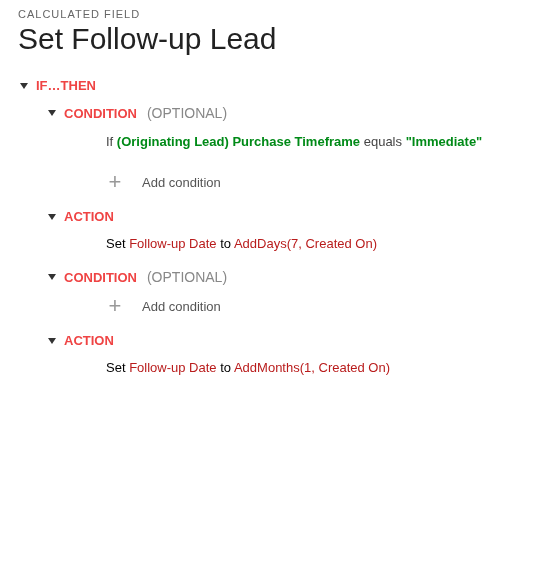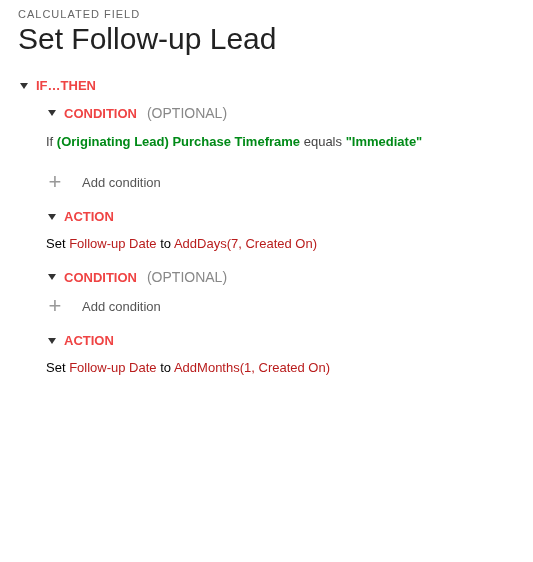--- a/index.html
+++ b/index.html
@@ -22,21 +22,21 @@
     color: #222;
     margin-bottom: 22px;
   }
   .row {
     display: flex;
     align-items: center;
     gap: 6px;
   }
   .indent-1 { margin-left: 0; }
   .indent-2 { margin-left: 28px; }
-  .indent-3 { margin-left: 28px; }
+  .indent-3 { margin-left: 88px; }
   .chev {
     display: inline-flex;
     width: 12px;
     height: 12px;
     align-items: center;
     justify-content: center;
     color: #333;
   }
   .chev svg { width: 10px; height: 10px; }
   .label-heavy {

